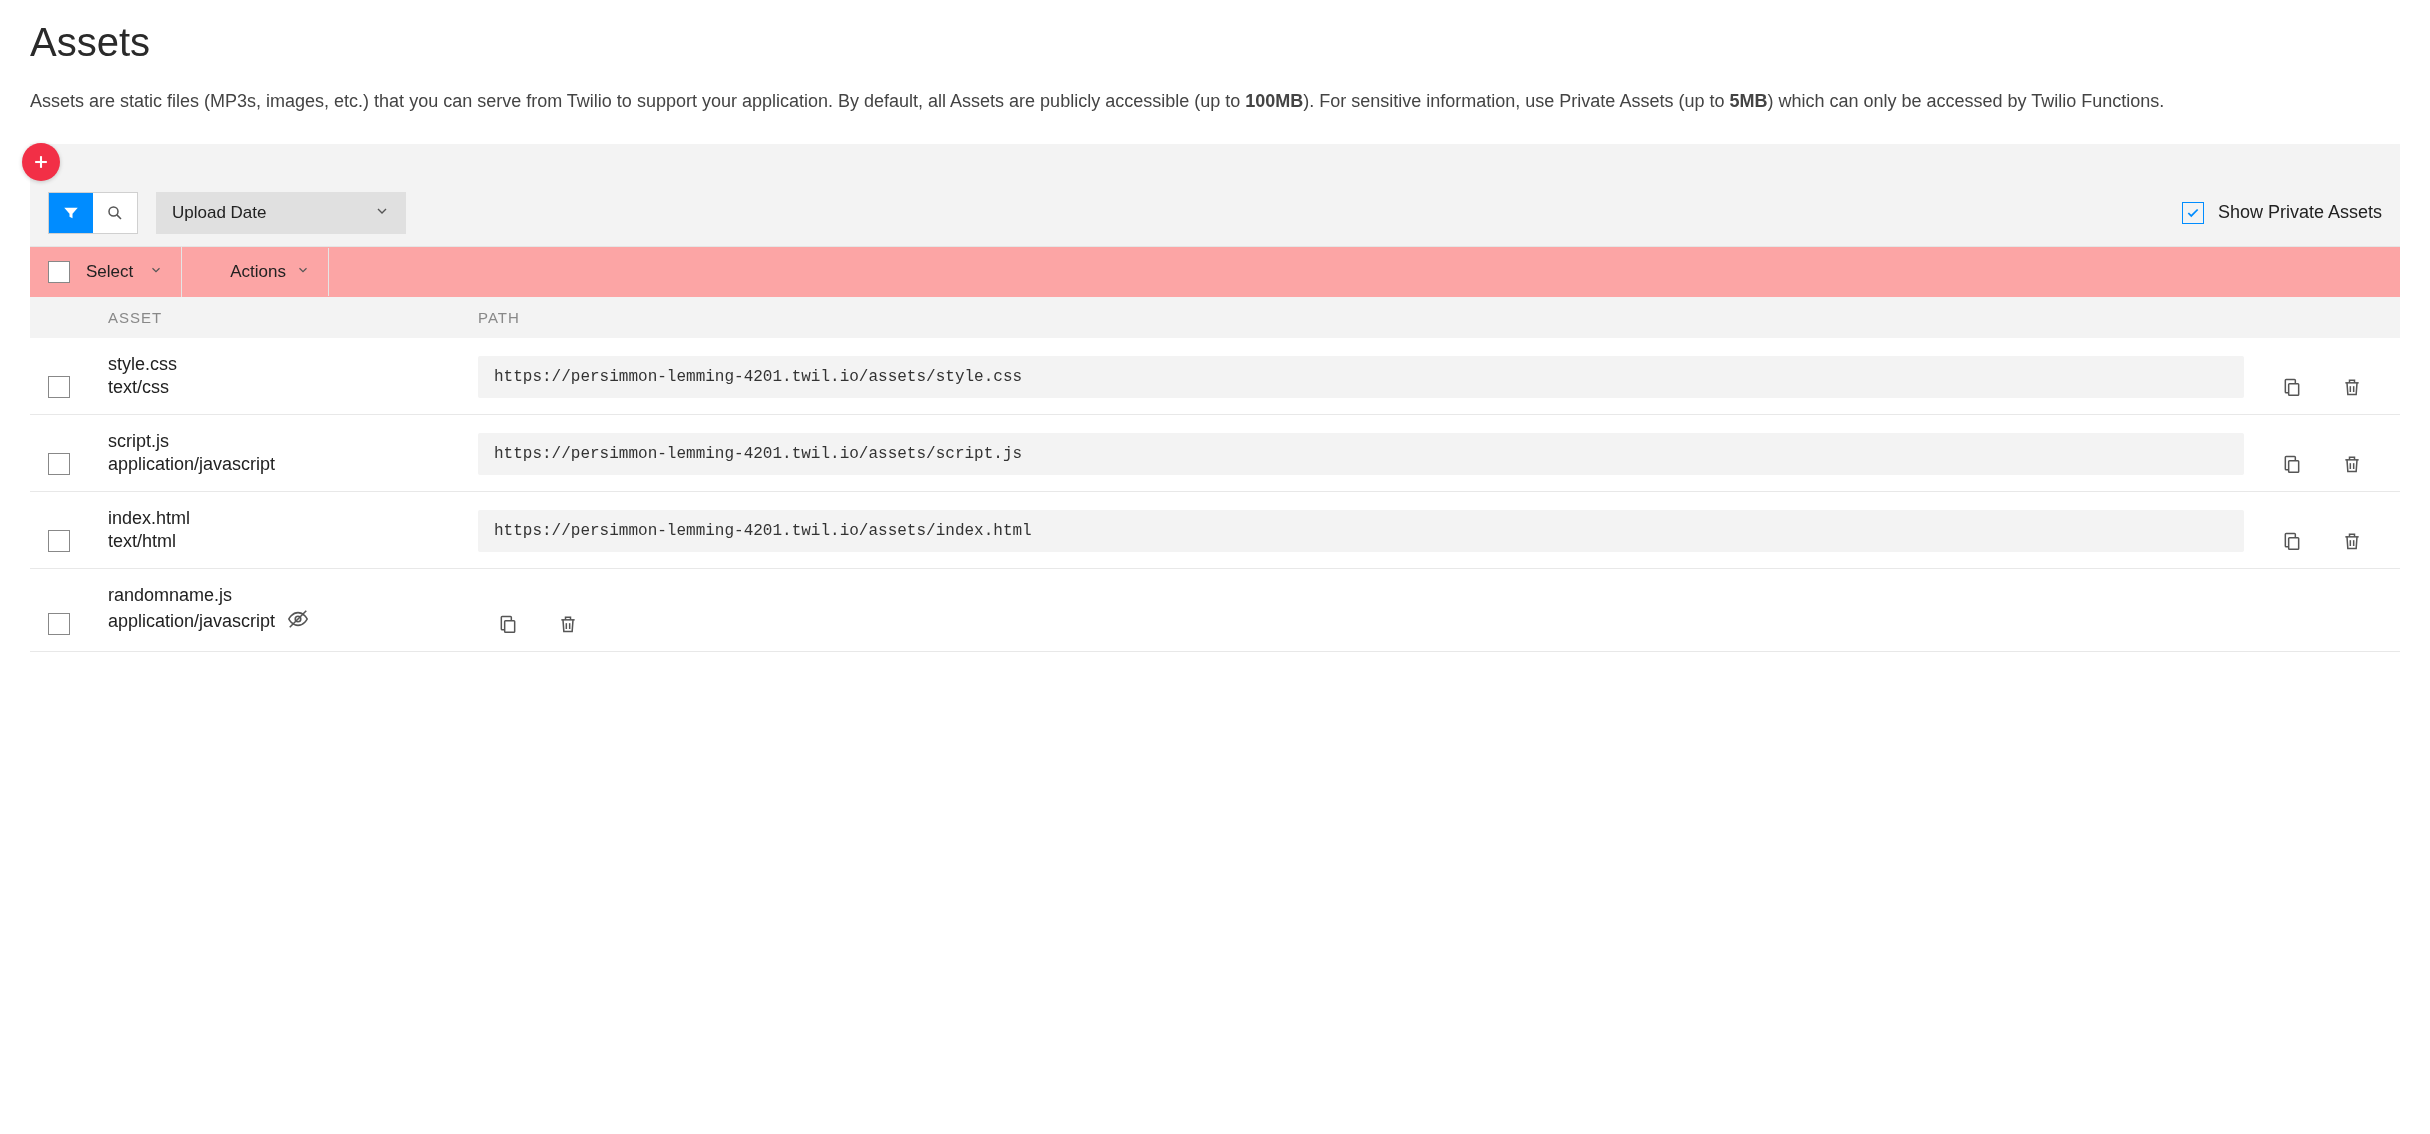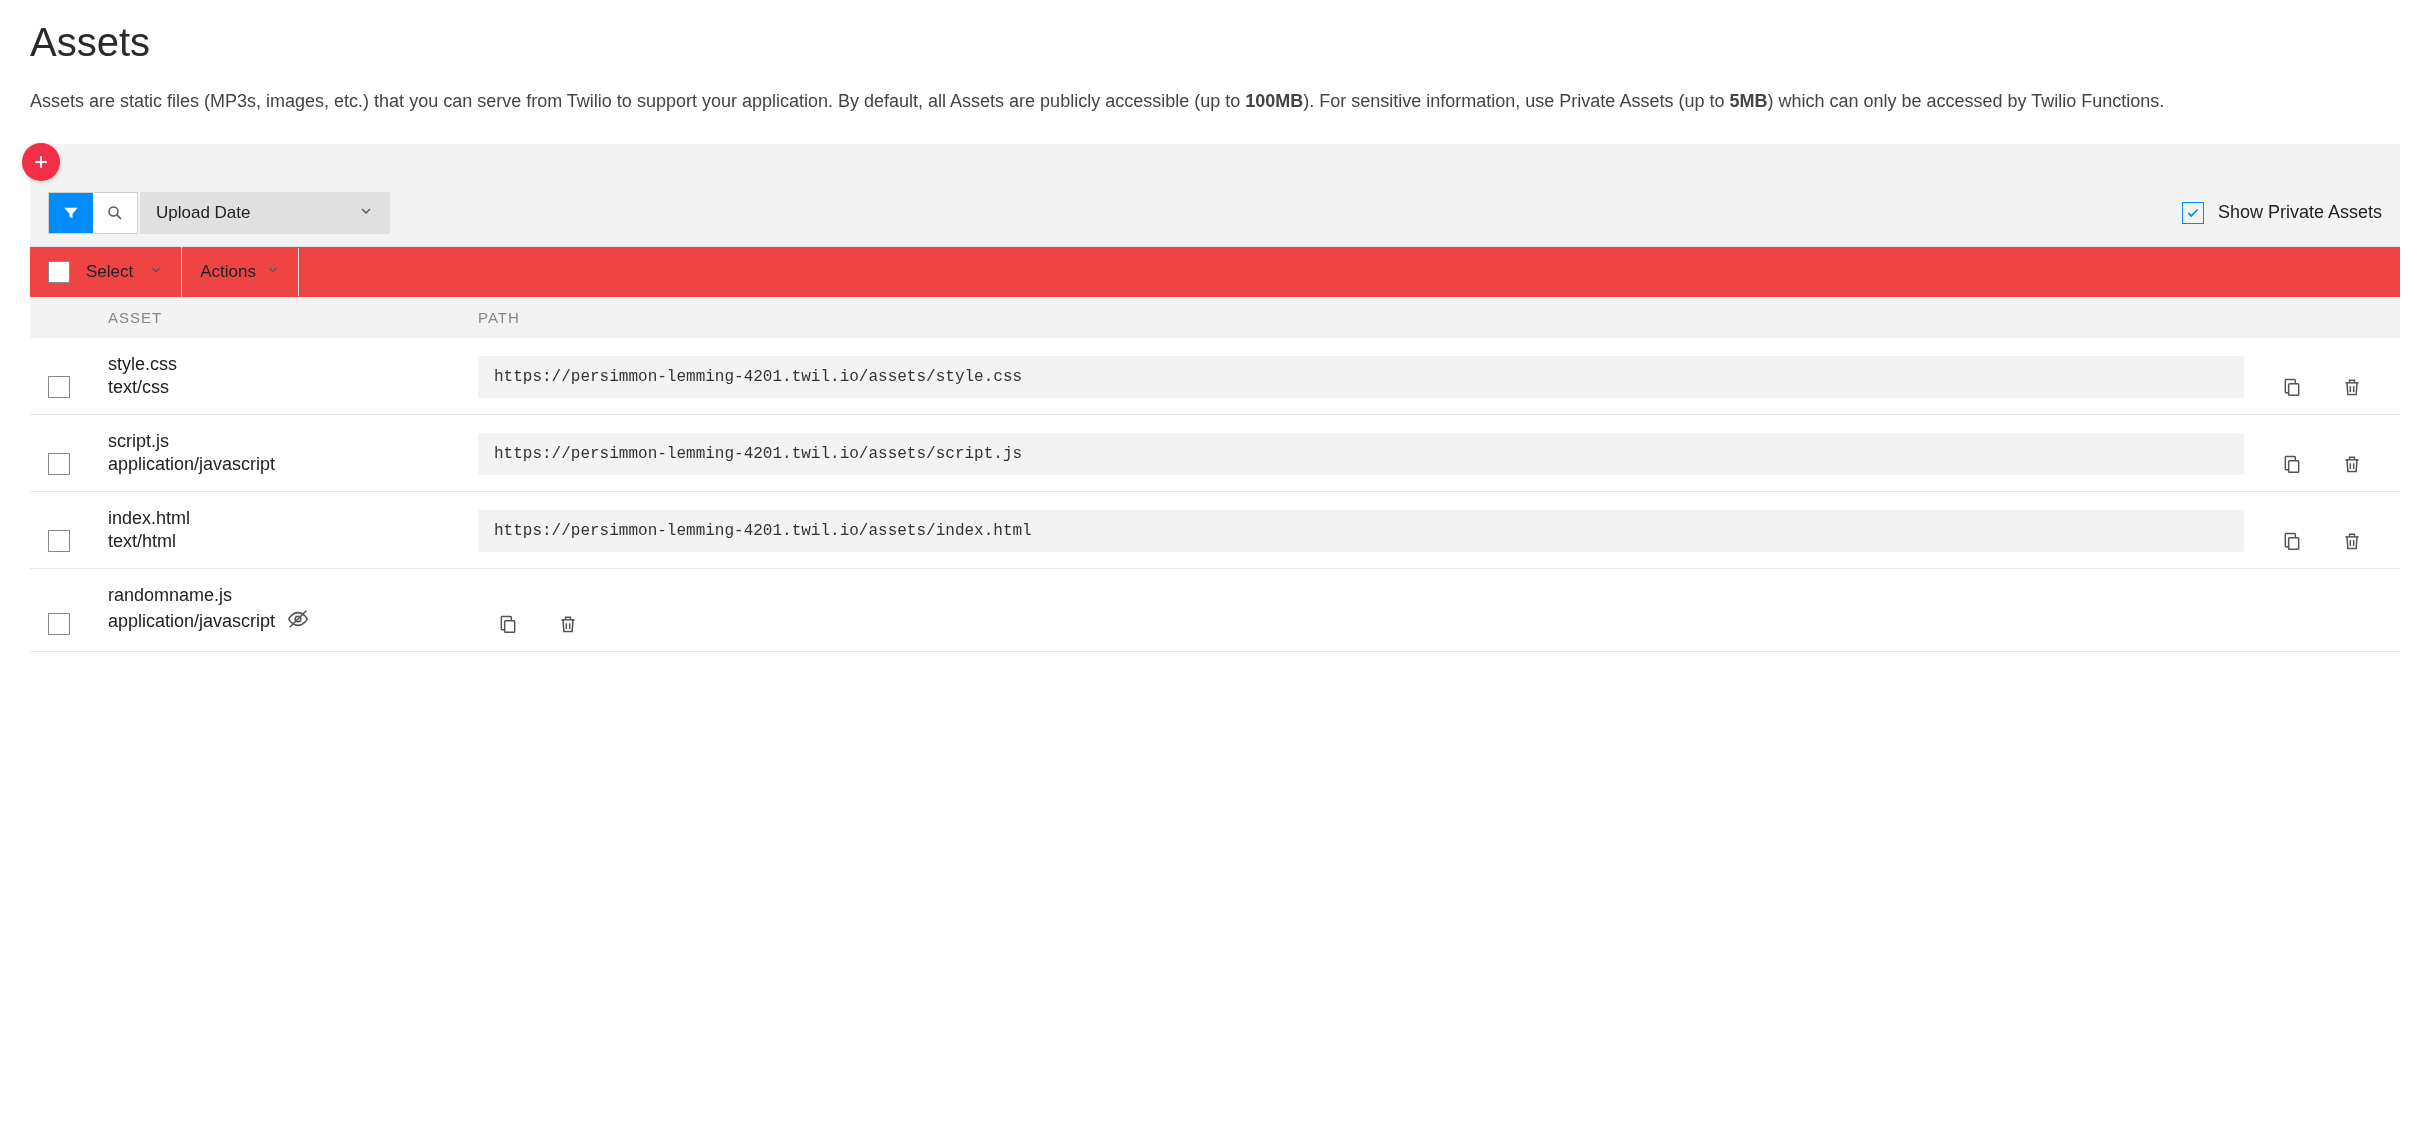--- a/index.html
+++ b/index.html
@@ -47,21 +47,21 @@
     cursor: pointer;
     box-shadow: 0 1px 4px rgba(0,0,0,0.2);
   }
   .filter-bar {
     display: flex;
     align-items: center;
     justify-content: space-between;
     background: #f3f3f3;
     padding: 12px 18px;
   }
-  .filter-left { display: flex; align-items: center; gap: 2px; justify-content: center; }
+  .filter-left { display: flex; align-items: center; gap: 18px; justify-content: center; }
   .filter-toggle {
     display: flex;
     border: 1px solid #d0d0d0;
     height: 42px;
   }
   .filter-toggle .seg {
     width: 44px;
     display: flex;
     align-items: center;
     justify-content: center;
@@ -100,22 +100,23 @@
     width: 22px;
     height: 22px;
     border: 1.5px solid #888;
     display: inline-block;
     cursor: pointer;
     background: #fff;
   }
   .actions-bar {
     display: flex;
     align-items: center;
-    background: #ef4444;
+    background: #fca5a5;
     border-top: 1px solid #e5e5e5;
+    gap: 30px;
   }
   .actions-bar .cell {
     padding: 14px 18px;
     display: flex;
     align-items: center;
     gap: 10px;
     font-size: 17px;
     border-right: 1px solid #e5e5e5;
     cursor: pointer;
   }

